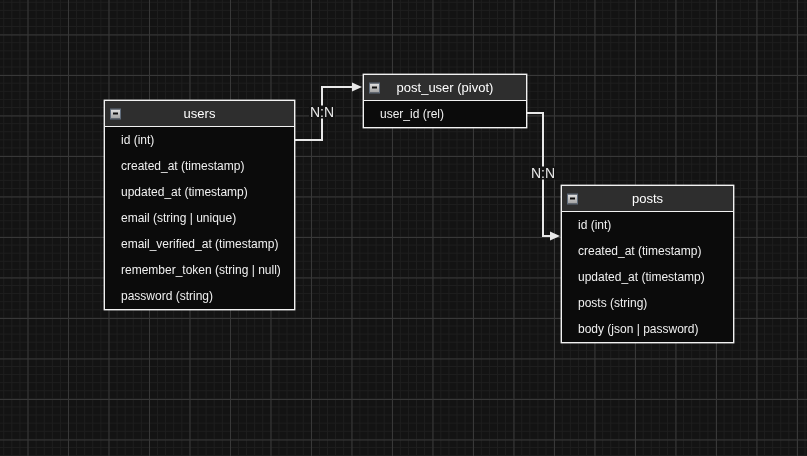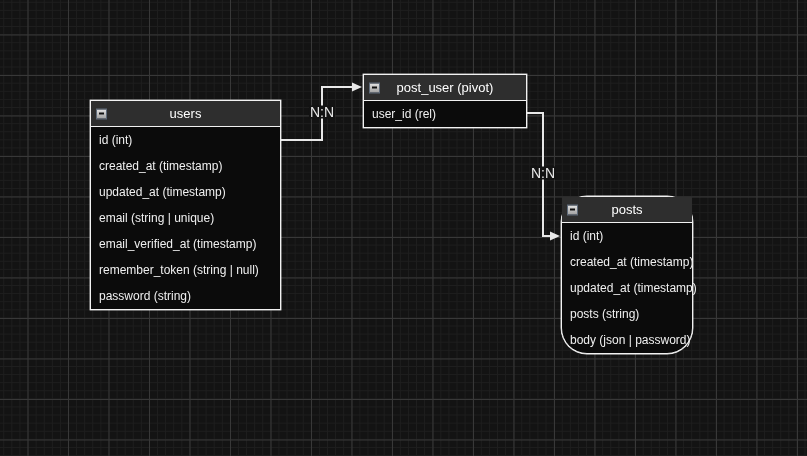--- a/index.html
+++ b/index.html
@@ -56,21 +56,21 @@
     cursor: pointer;
   }
   .collapse-btn .minus-glyph {
     width: 5px;
     height: 2px;
     background: #101010;
   }
   .entity-row {
     height: 26px;
     line-height: 26px;
-    padding-left: 8px;
+    padding-left: 16px;
     font-size: 12px;
     white-space: nowrap;
     color: #f0f0f0;
   }
 
   .edges-layer {
     position: absolute;
     left: 0; top: 0;
     width: 807px;
     height: 456px;
@@ -83,23 +83,23 @@
     transform: translate(-50%, -50%);
     background: #131313;
     color: #e8e8e8;
     font-size: 14px;
     line-height: 13px;
     padding: 0 1px;
     white-space: nowrap;
   }
 
   
-  #entity-users     { left: 90px;  top: 100px; width: 191px; }
+  #entity-users     { left: 104px;  top: 100px; width: 191px; }
   #entity-post-user { left: 363px; top: 47px;  width: 164px; margin-top: 27px; }
-  #entity-posts     { left: 561px; top: 196px; width: 132px; border-radius: 26px; }
+  #entity-posts     { left: 561px; top: 185px; width: 173px; }
 
   #relation-label-0 { left: 322px; top: 112px; }
   #relation-label-1 { left: 543px; top: 173px; }
 </style>
 </head>
 <body>
 
 <div class="canvas">
 
   <svg class="edges-layer" width="807" height="456" viewBox="0 0 807 456">

